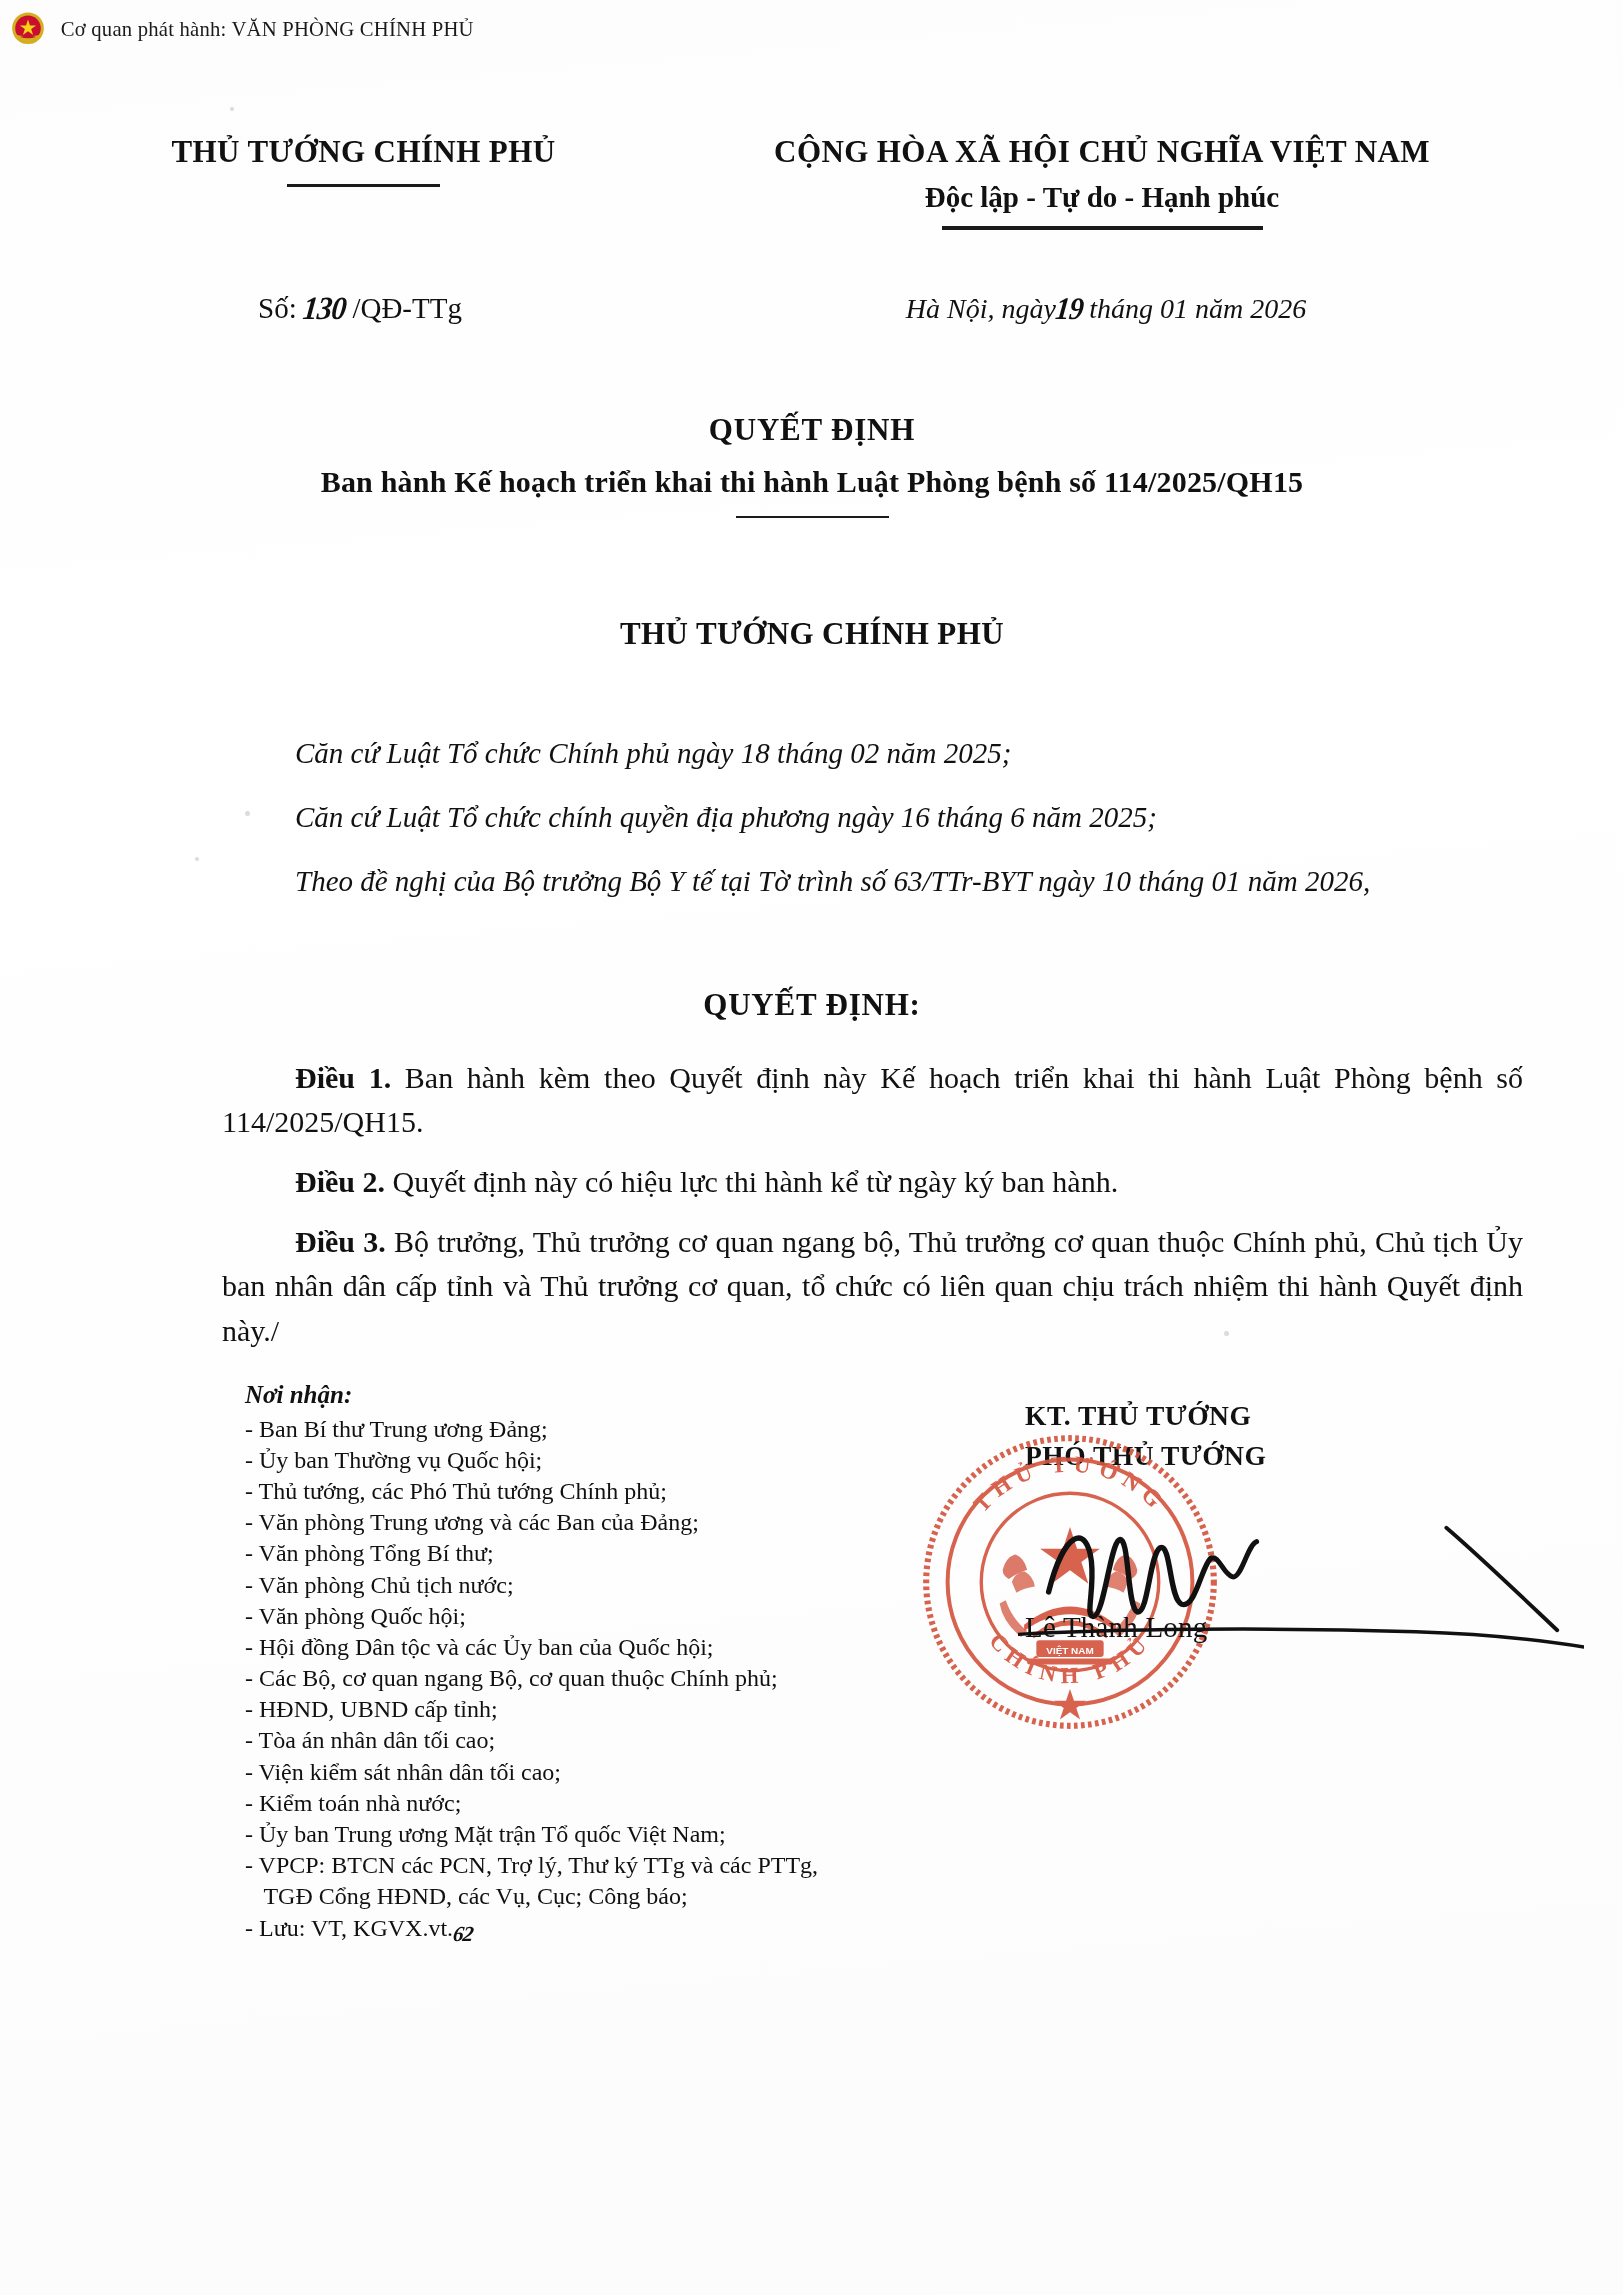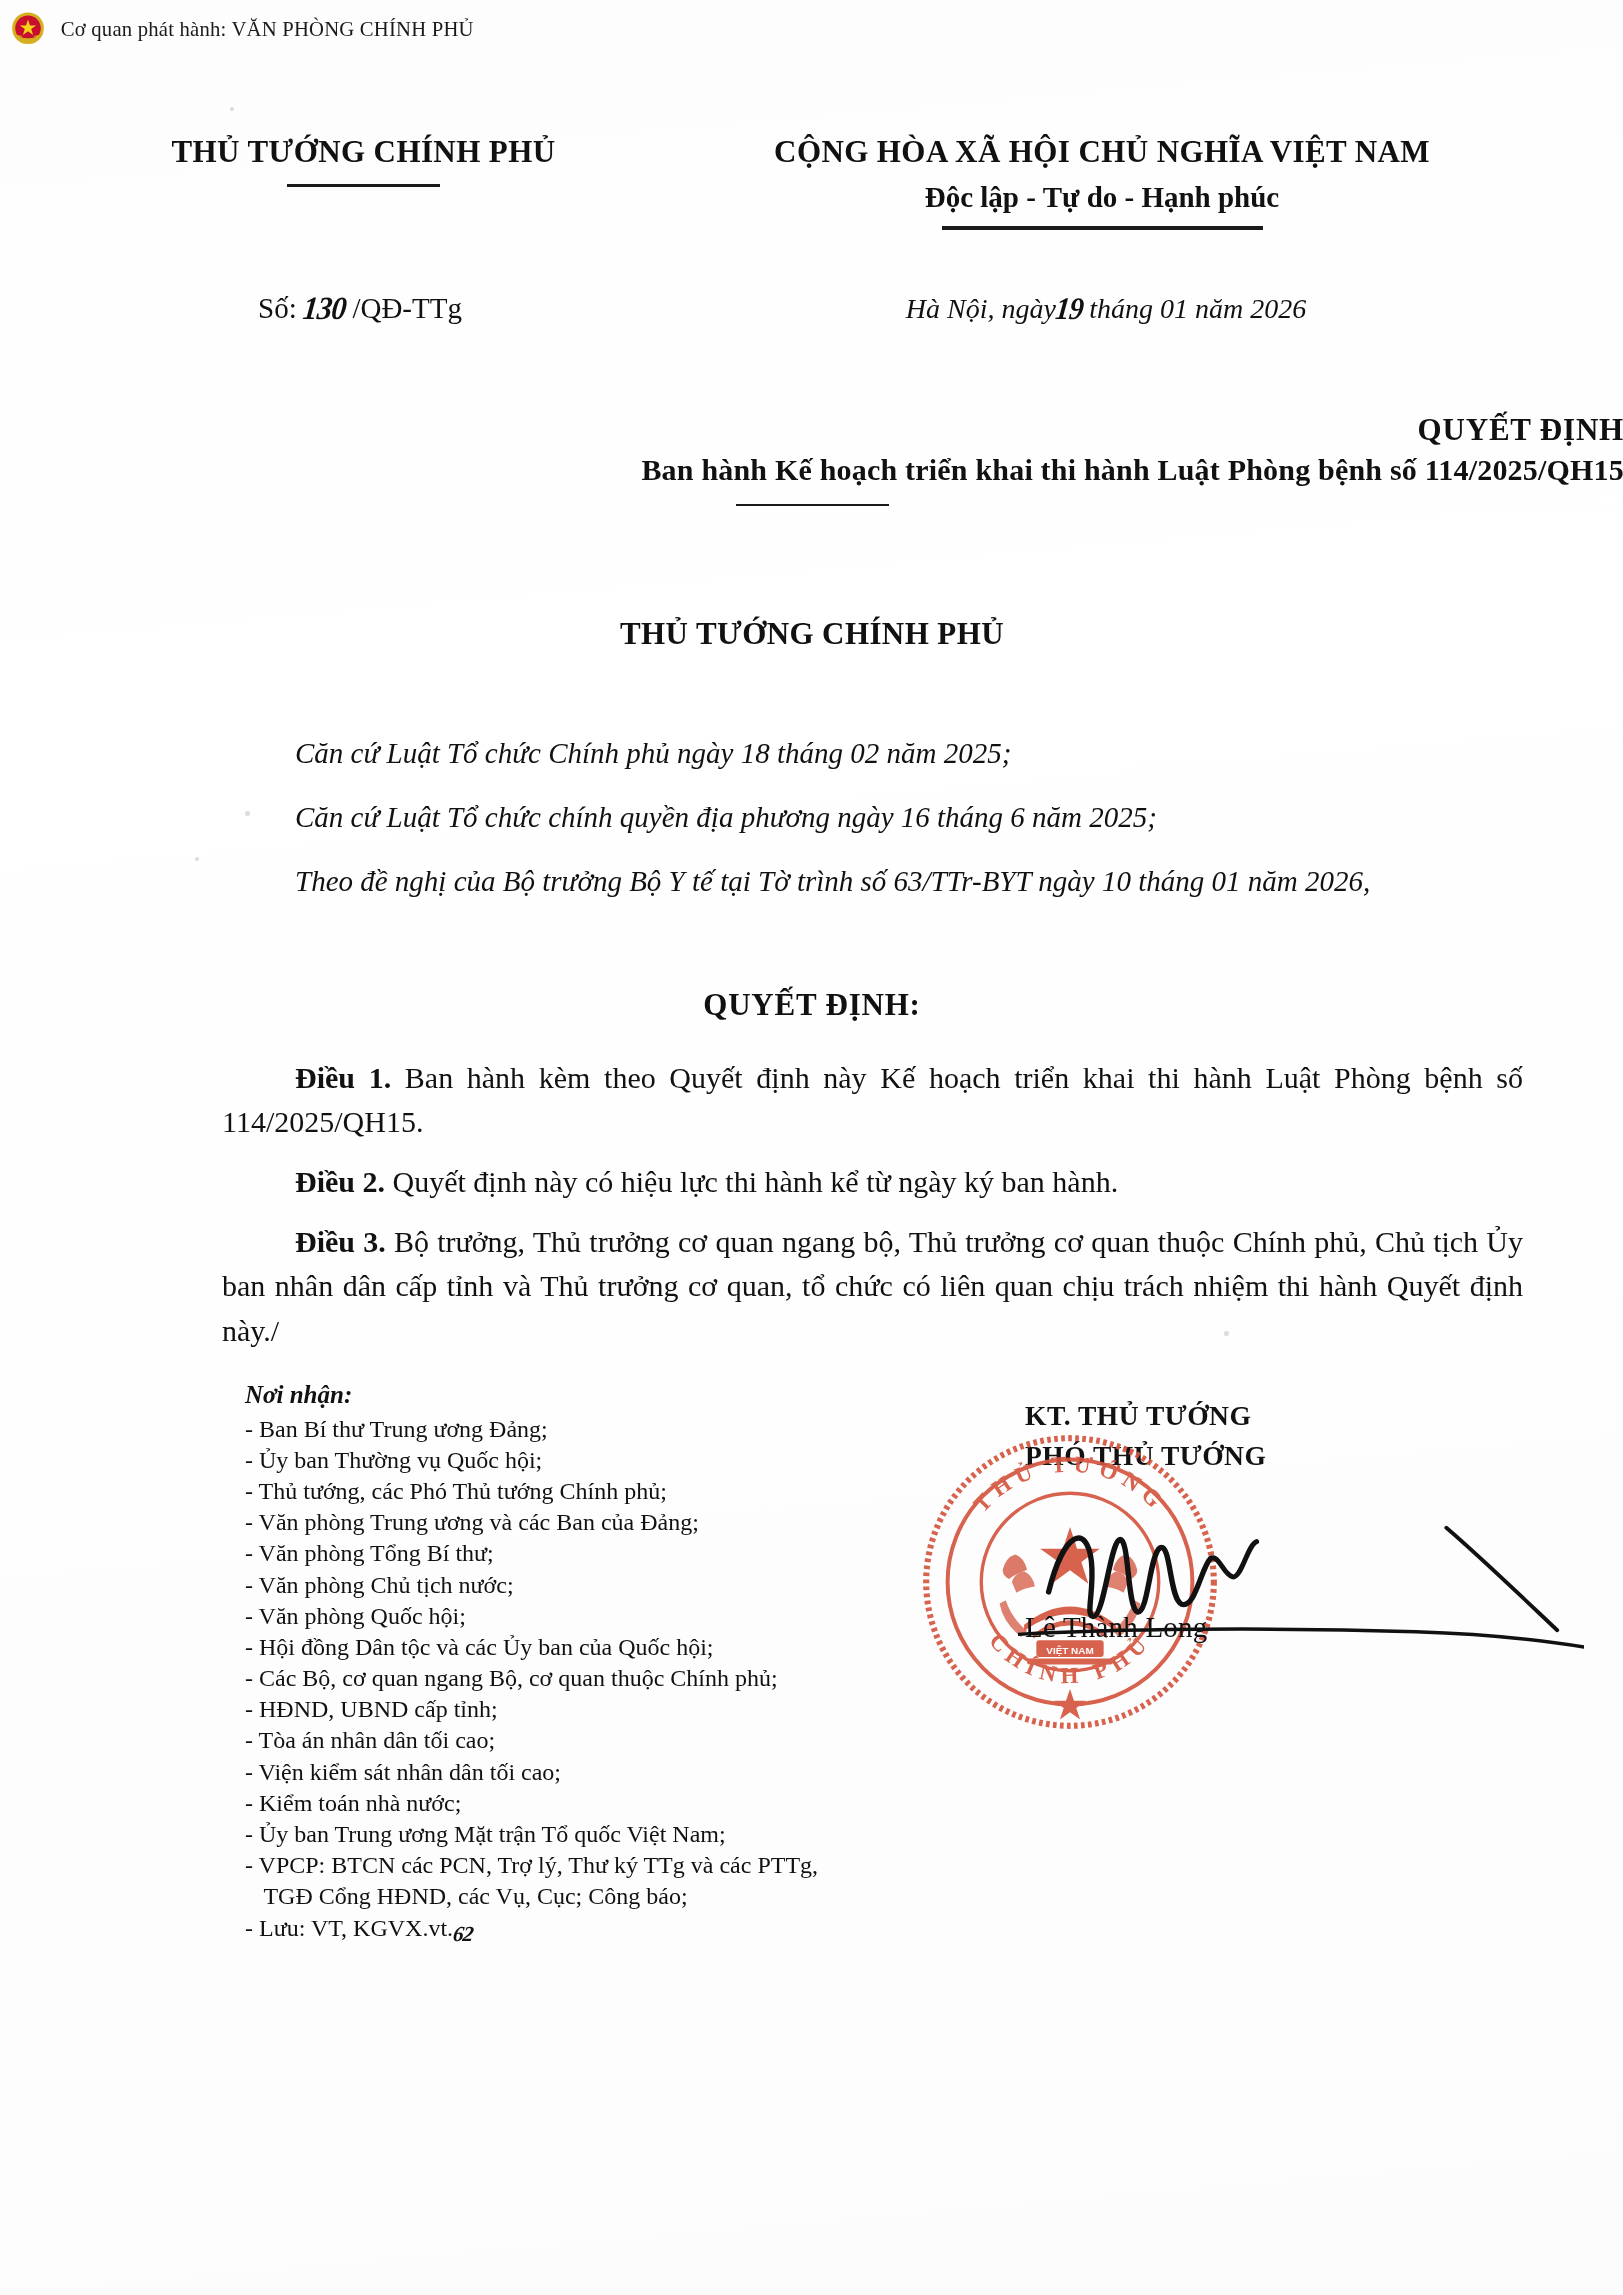--- a/index.html
+++ b/index.html
@@ -116,31 +116,31 @@
     display: inline-block;
     transform: skewX(-6deg) scale(1.04, 1.12);
   }
 
   
   .doc-title-block {
     position: absolute;
     top: 412px;
     left: 0;
     width: 1624px;
-    text-align: right;
+    text-align: center;
   }
   .doc-title {
     font-size: 31px;
     font-weight: bold;
     letter-spacing: 0.8px;
   }
   .doc-subtitle {
     font-size: 30px;
     font-weight: bold;
-    margin-top: 5px;
+    margin-top: 17px;
     letter-spacing: 0.2px;
   }
   .rule-center {
     width: 153px;
     height: 2.3px;
     background: #1a1a1a;
     margin: 17px auto 0;
   }
 
   

